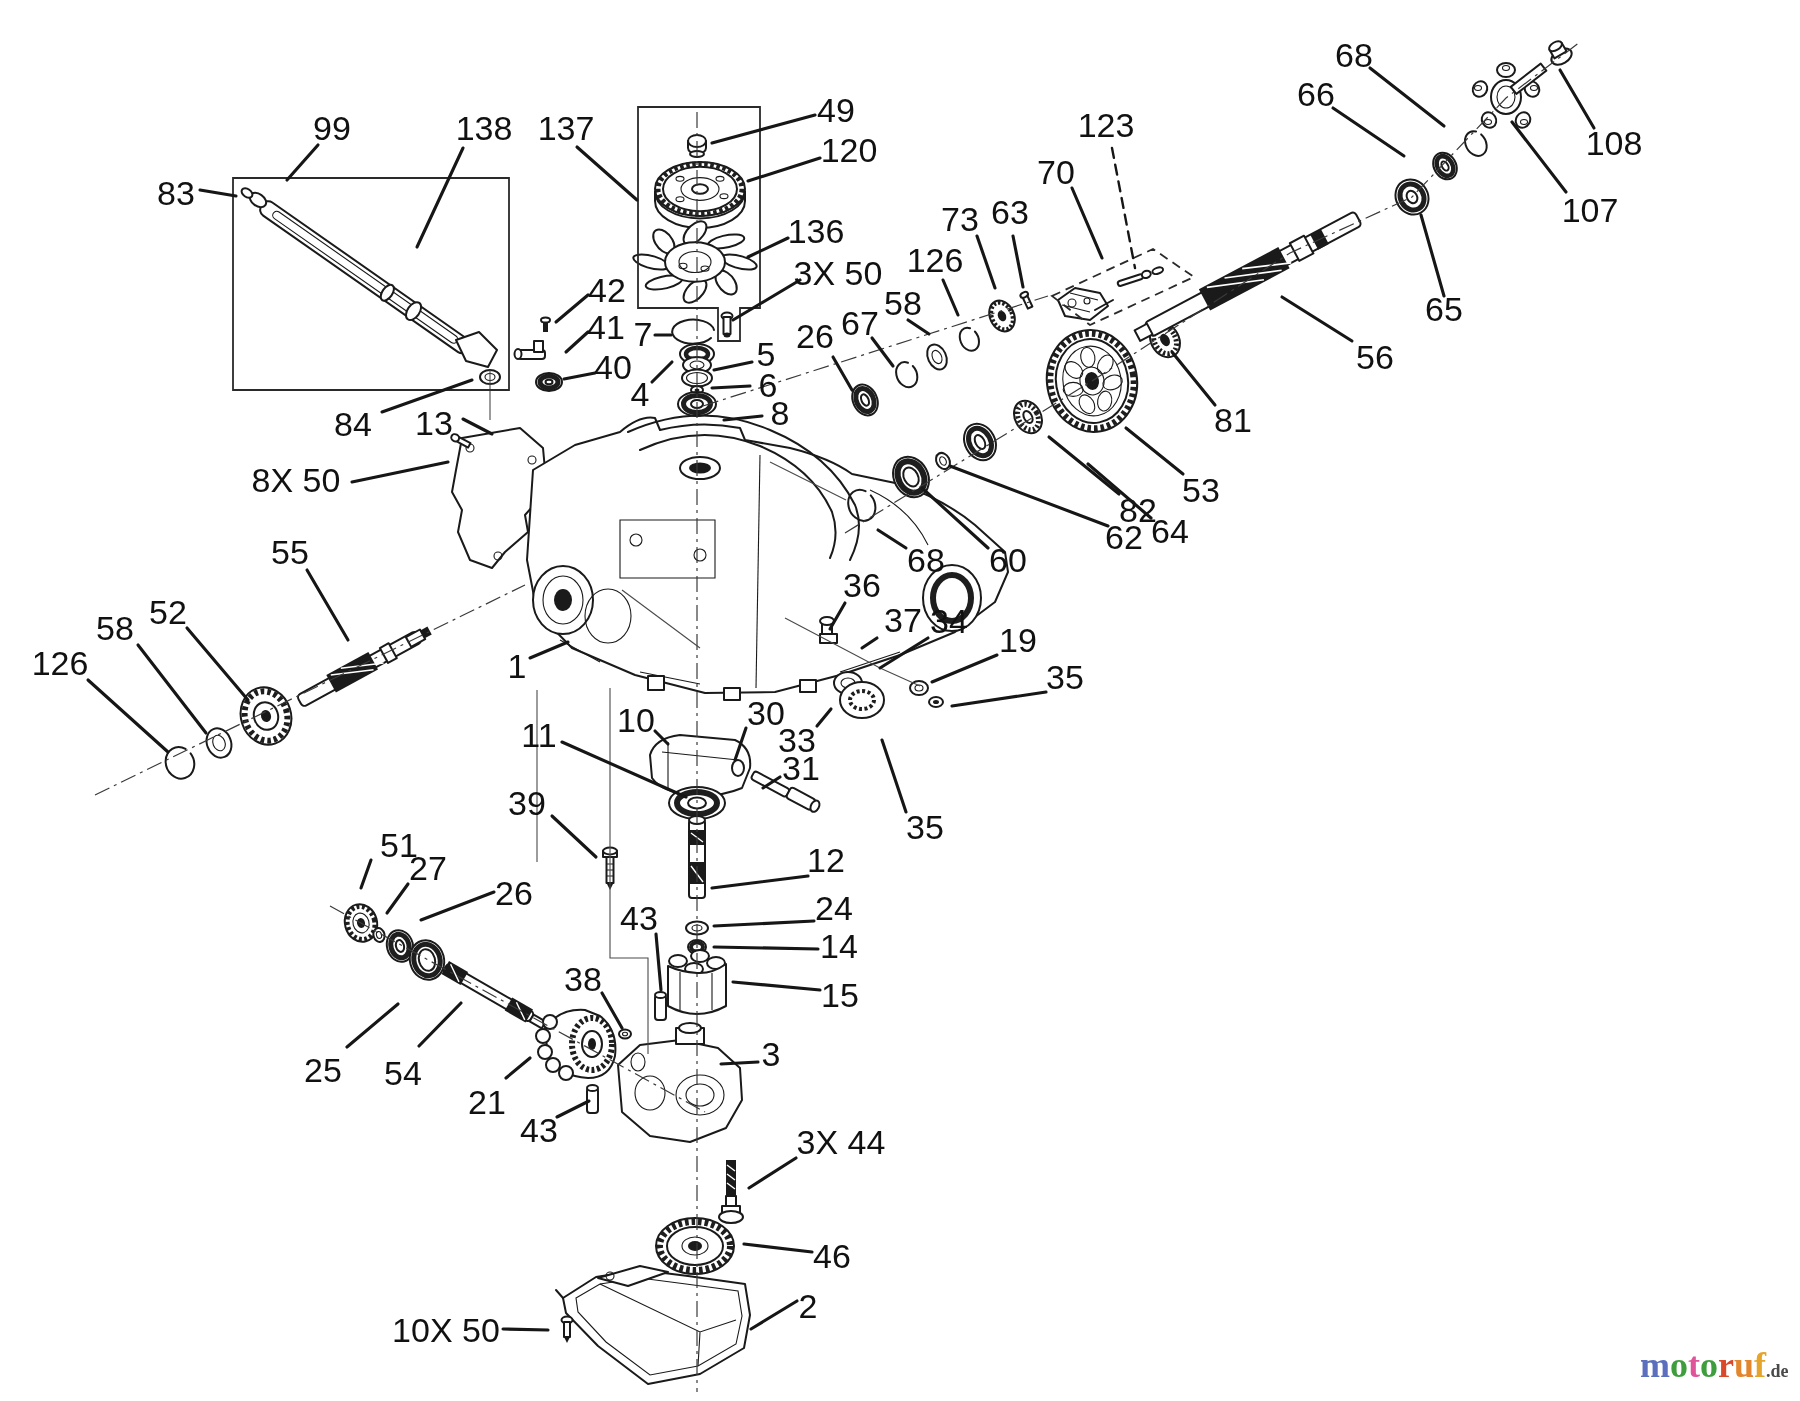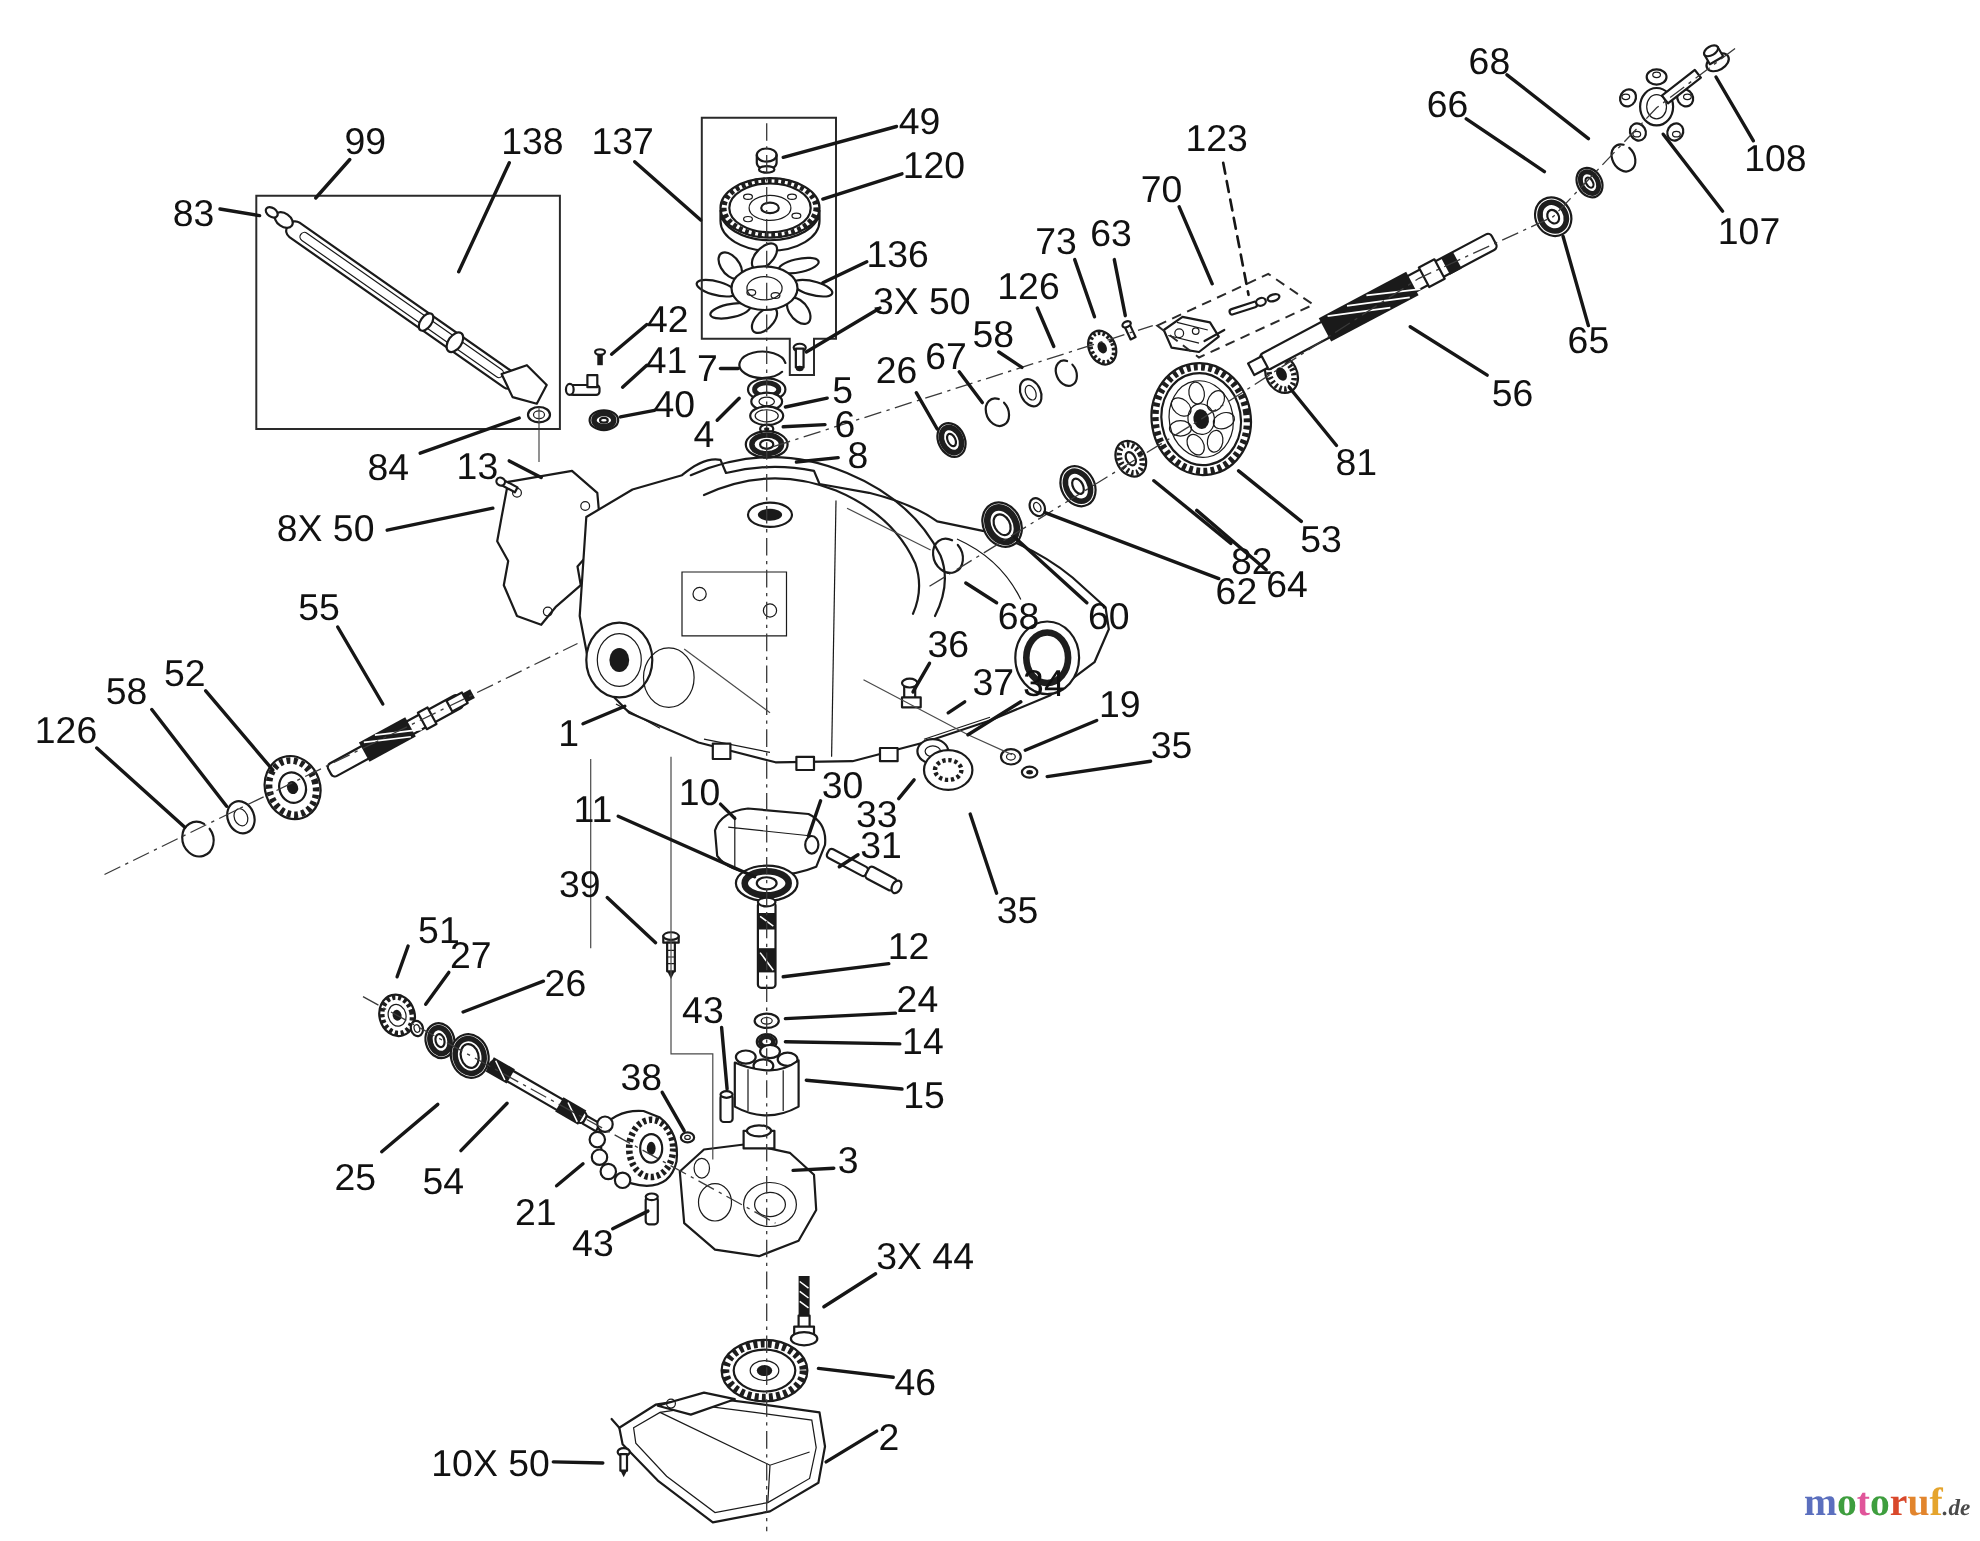--- a/index.html
+++ b/index.html
@@ -14,21 +14,21 @@
   .axis{fill:none;stroke:#3a3a3a;stroke-width:1.2;stroke-dasharray:16 5 3 5;}
   .ref{fill:none;stroke:#4a4a4a;stroke-width:1.1;}
   .gbox{fill:none;stroke:#2a2a2a;stroke-width:1.8;}
   .gbox.dashed{stroke-dasharray:9 6;}
   .leader{stroke:#161616;stroke-width:3.1;stroke-linecap:round;fill:none;}
   .leader.dashed{stroke-dasharray:10 7;stroke-width:2.4;}
   .callout-text{font-family:"Liberation Sans",sans-serif;font-size:34px;fill:#111;}
   .watermark{position:absolute;left:1640px;top:1344px;width:160px;
              font-family:"Liberation Serif",serif;font-weight:bold;font-size:36px;
              letter-spacing:0px;white-space:nowrap;}
-  .watermark .suffix{font-size:21px;font-weight:bold;font-style:italic;}
+  .watermark .suffix{font-size:18px;font-weight:bold;}
 </style>
 </head>
 <body>
 
 <div class="stage">
 <svg id="diagram" viewBox="0 0 1800 1401" width="1800" height="1401" xmlns="http://www.w3.org/2000/svg">
 
   <g id="drawing">
 
     <g>

